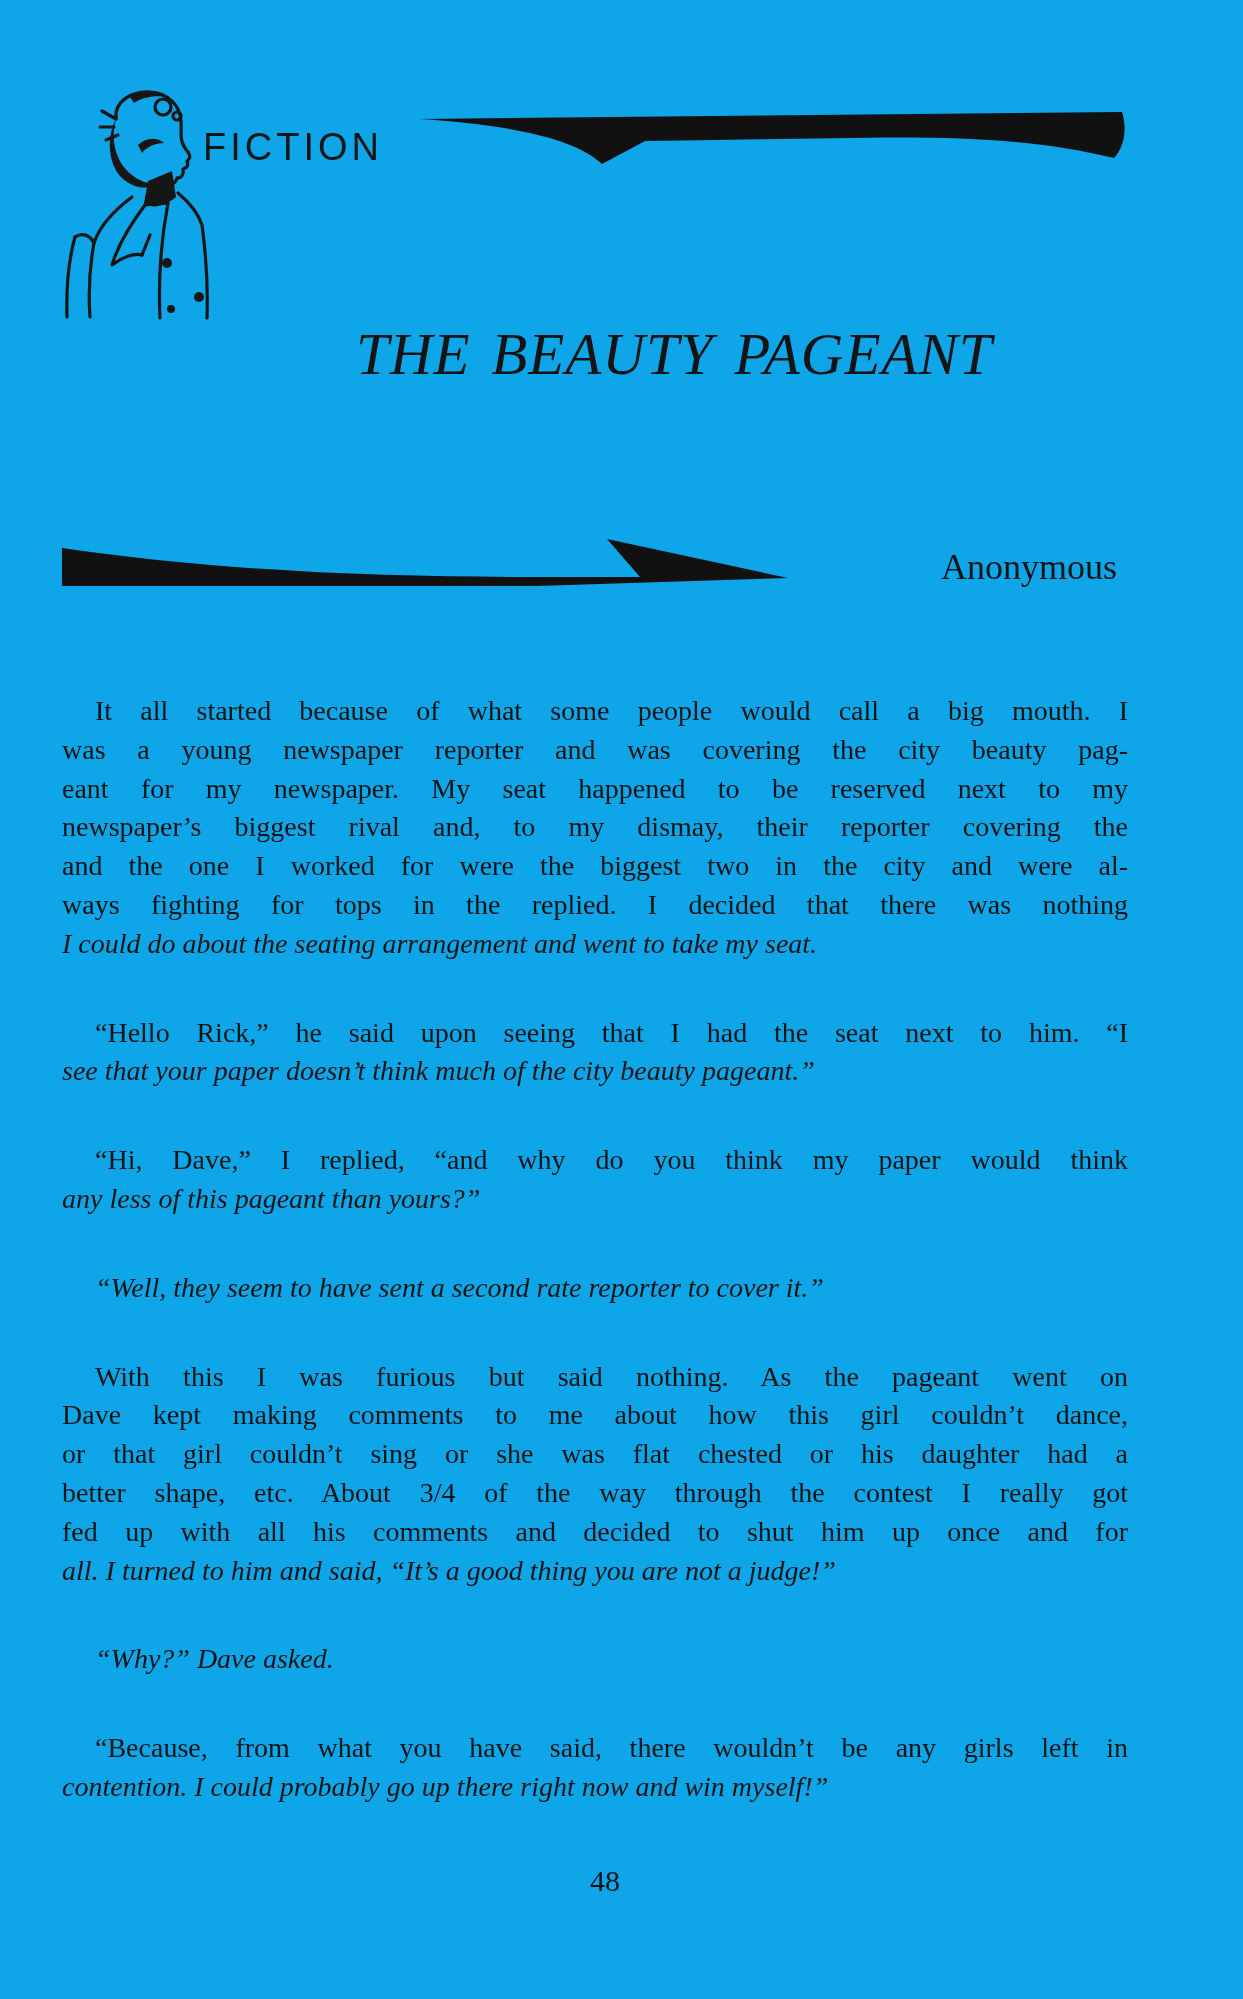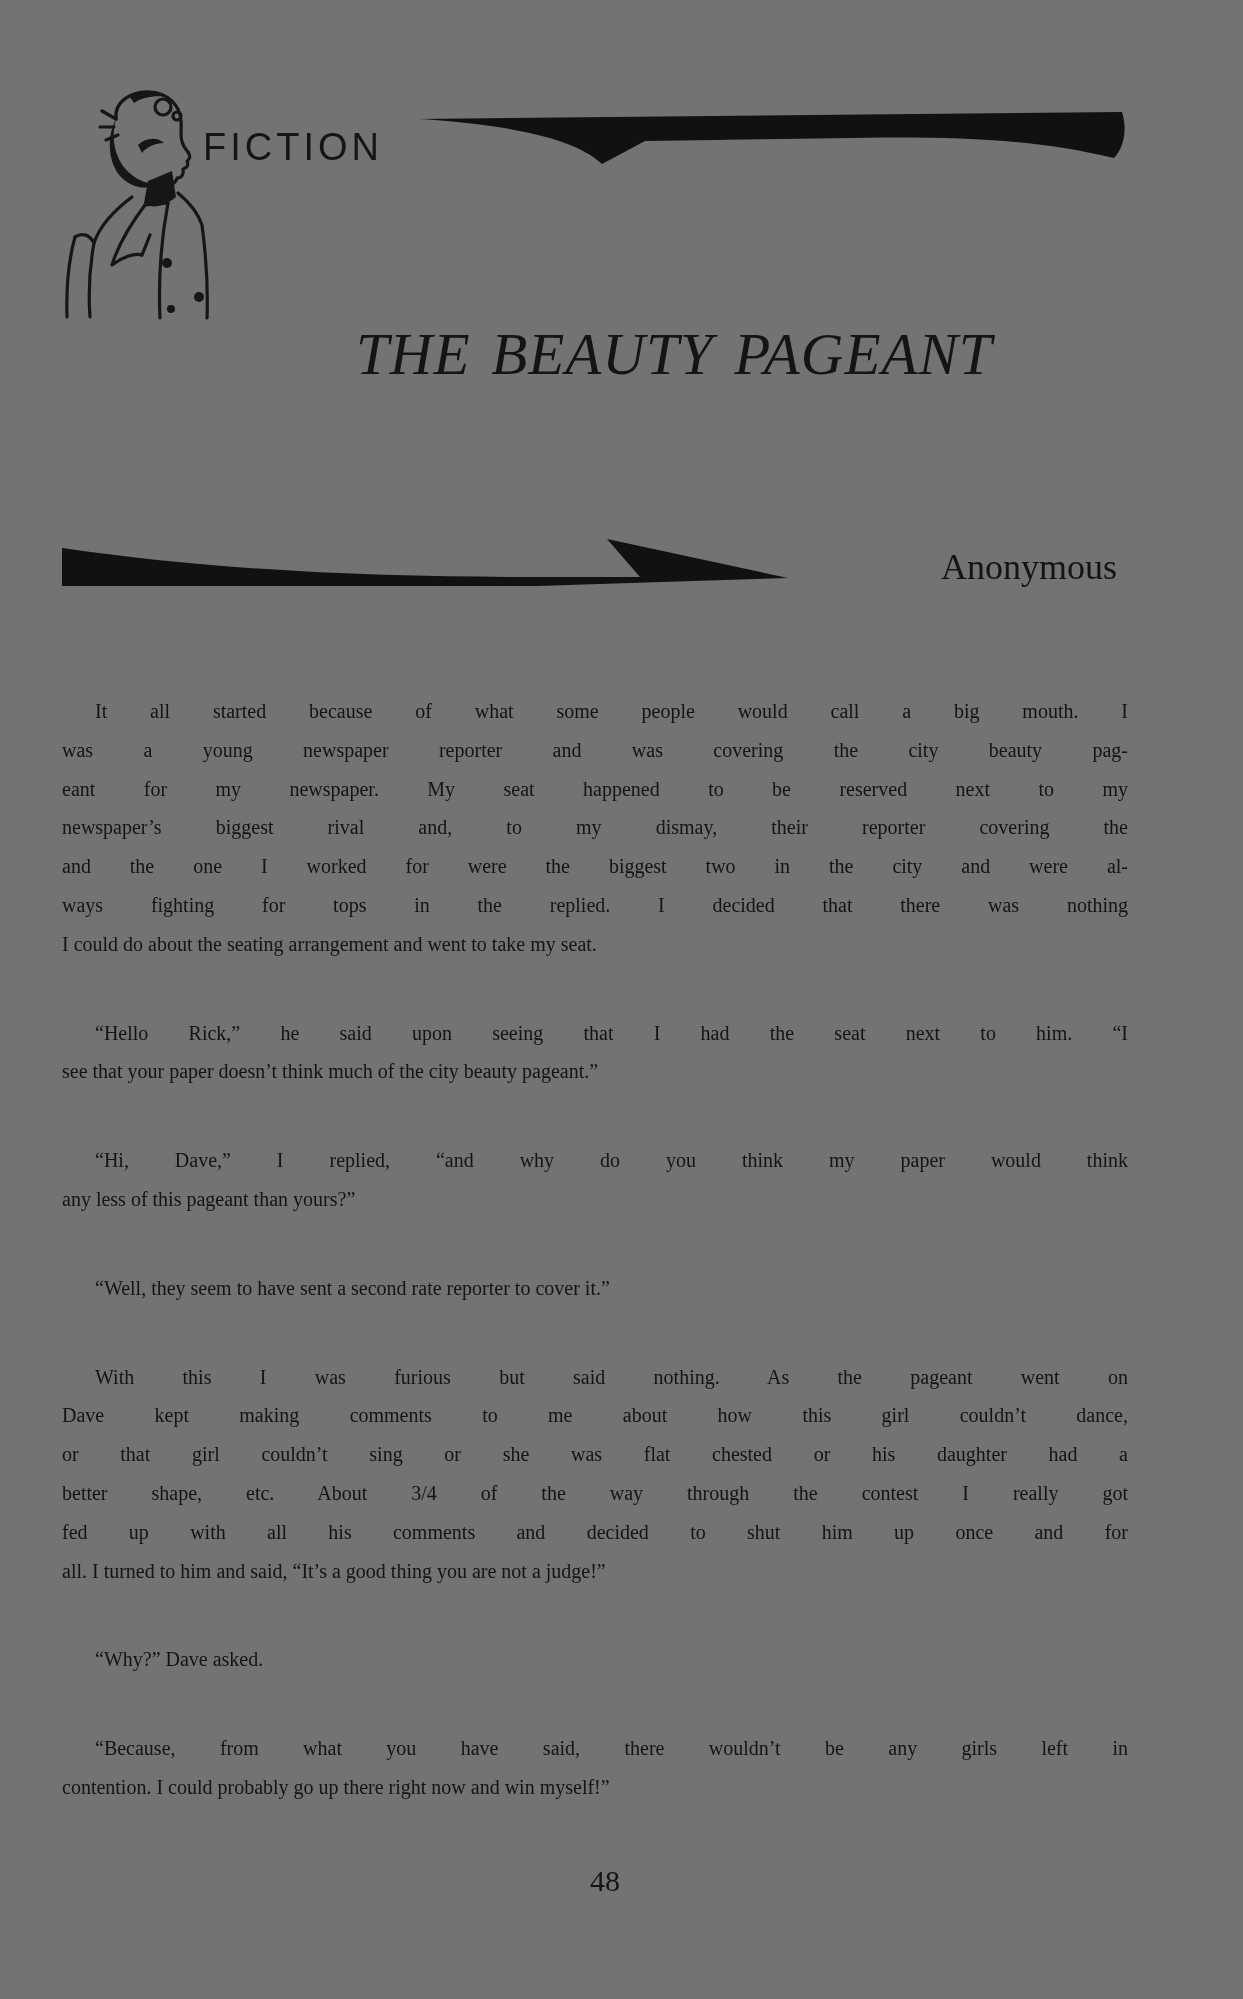--- a/index.html
+++ b/index.html
@@ -1,21 +1,21 @@
 <!DOCTYPE html>
 <html><head>
 <meta charset="utf-8">
 <style>
   html, body { margin: 0; padding: 0; background: #e8e8e8; }
   #page {
     position: relative;
     width: 1243px;
     height: 1999px;
     margin: 0 auto;
-    background: #737373;
+    background: #0ea5e9;
     color: #151515;
     overflow: hidden;
     font-family: "Liberation Serif", serif;
   }
   #illustration {
     position: absolute;
     left: 50px; top: 85px;
     width: 170px; height: 235px;
   }
   #section-label {
@@ -54,32 +54,32 @@
     top: 546px; right: 126px;
     font-family: "Liberation Serif", serif;
     font-size: 36px;
     color: #141414;
     white-space: nowrap;
   }
   #body-text {
     position: absolute;
     left: 62px; top: 692px;
     width: 1066px;
-    font-size: 20px;
+    font-size: 28px;
     line-height: 38.8px;
     color: #141414;
   }
   .para { margin: 0 0 50px 0; }
   .para:last-child { margin-bottom: 0; }
   .line {
     text-align: justify;
     text-align-last: justify;
     white-space: normal;
   }
-  .line.last { text-align-last: left; }
+  .line.last { text-align-last: left; font-style: italic; }
   .line.first { padding-left: 33px; }
   #page-number {
     position: absolute;
     left: 555px; top: 1864px;
     width: 100px;
     text-align: center;
     font-size: 30px;
     color: #141414;
   }
 </style>

